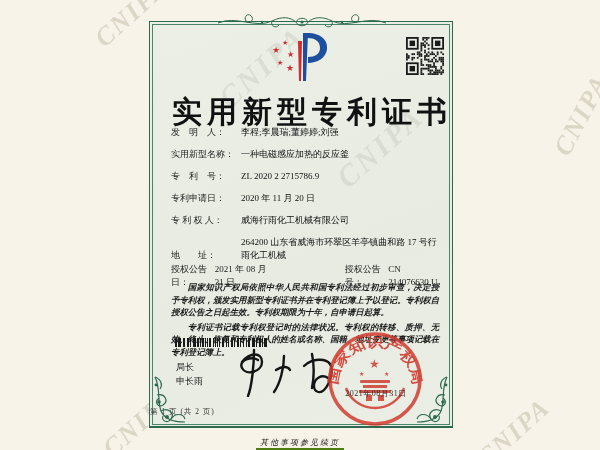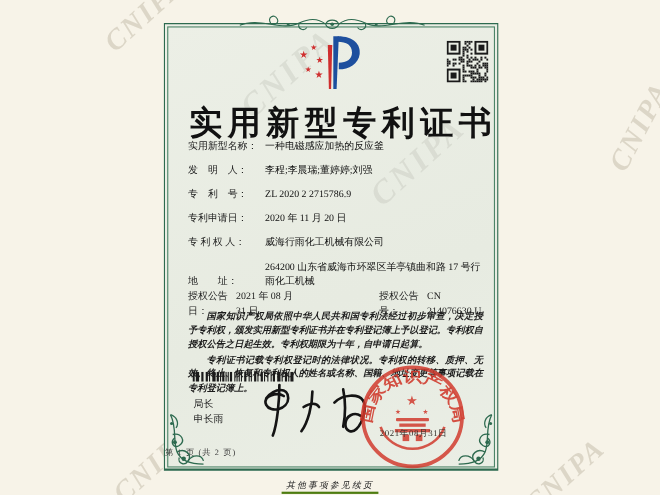--- a/index.html
+++ b/index.html
@@ -243,26 +243,26 @@
       <text x="17" y="30" font-size="8">★</text>
       <text x="7" y="38" font-size="7">★</text>
       <text x="16" y="44" font-size="9">★</text>
     </g>
   </svg>
 
   <div class="title">实用新型专利证书</div>
 
   <div class="fields">
     <div class="frow">
+      <span class="flabel">发　明　人：</span>
+      <span class="fvalue">李程;李晨瑞;董婷婷;刘强</span>
+    </div>
+    <div class="frow">
       <span class="flabel">实用新型名称：</span>
       <span class="fvalue">一种电磁感应加热的反应釜</span>
-    </div>
-    <div class="frow">
-      <span class="flabel">发　明　人：</span>
-      <span class="fvalue">李程;李晨瑞;董婷婷;刘强</span>
     </div>
     <div class="frow">
       <span class="flabel">专　利　号：</span>
       <span class="fvalue">ZL 2020 2 2715786.9</span>
     </div>
     <div class="frow">
       <span class="flabel">专利申请日：</span>
       <span class="fvalue">2020 年 11 月 20 日</span>
     </div>
     <div class="frow">

